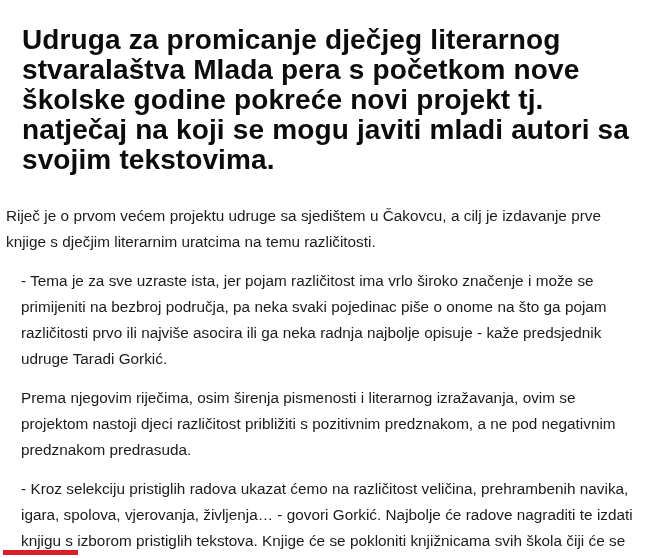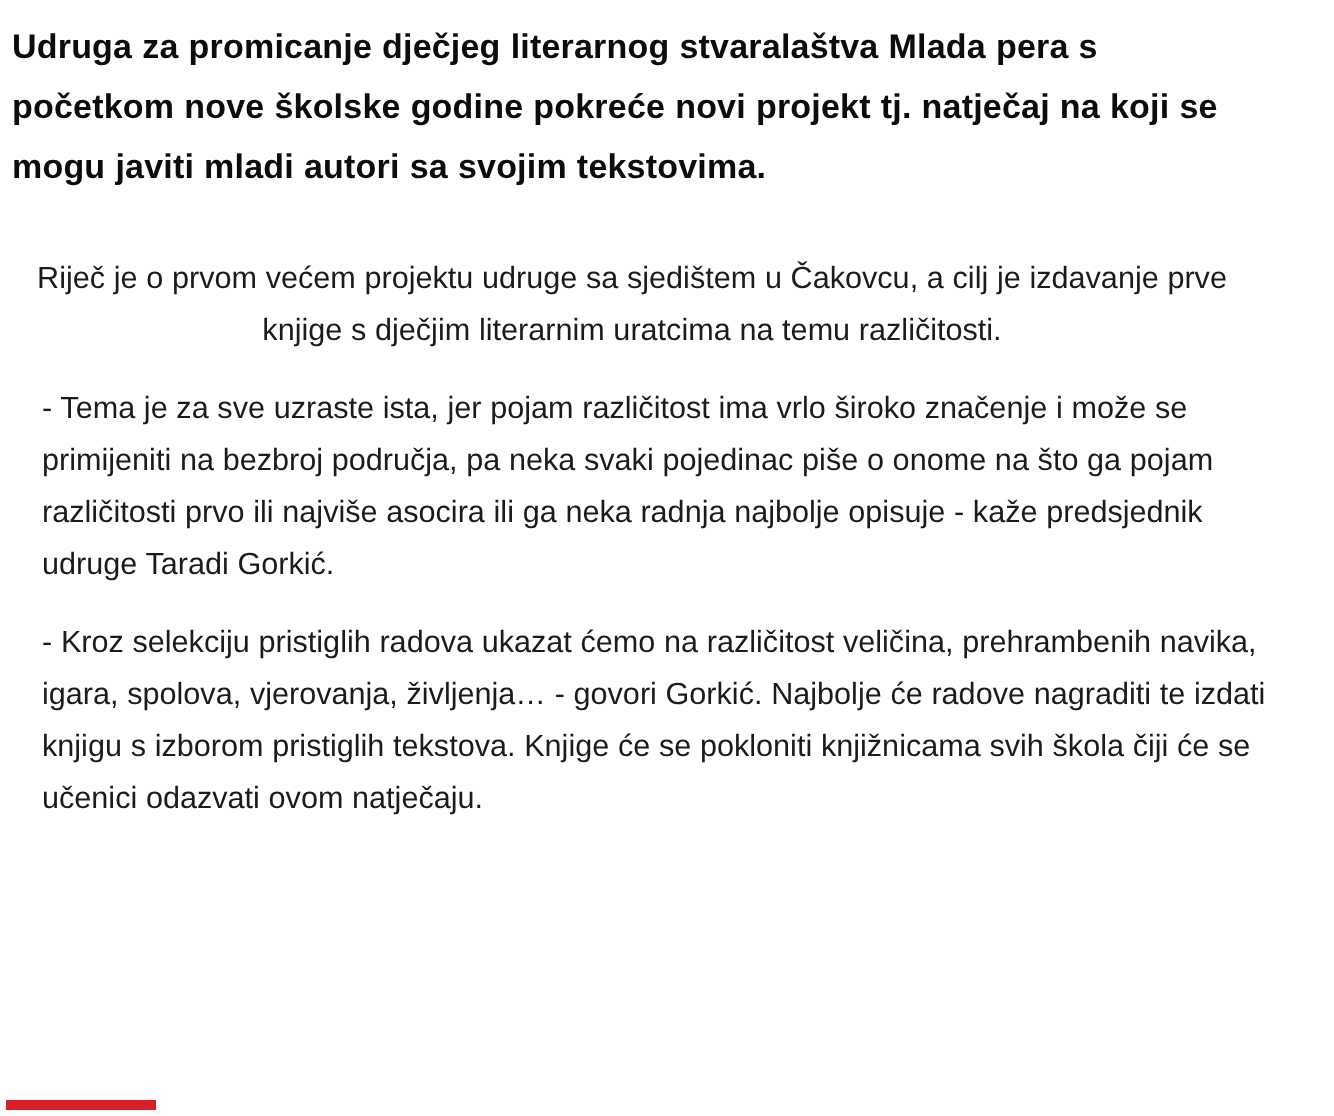--- a/index.html
+++ b/index.html
@@ -26,44 +26,44 @@
   }
 
   .article-body {
     position: absolute;
     left: 6px;
     top: 0;
     width: 624px;
   }
 
   h1.article-lead {
-    margin: 0;
+    margin: 16px;
     padding: 9px 0 0 0;
     font-family: "Liberation Sans Narrow", "Liberation Sans", "DejaVu Sans Condensed", sans-serif;
-    font-size: 17px;
+    font-size: 28px;
     font-weight: bold;
     line-height: 30px;
     letter-spacing: 0.1px;
     color: #0c0c0c;
     width: 620px;
     word-spacing: 0.2px;
   }
 
   p.article-para {
     margin: 0;
     padding: 0;
     font-family: "Liberation Sans Narrow", "Liberation Sans", "DejaVu Sans Condensed", sans-serif;
     font-size: 15.3px;
     line-height: 26px;
     color: #1b1b1b;
     width: 620px;
     word-spacing: 0.1px;
   }
 
-  p.article-para.gap-first { margin-top: 28px; text-align: center; }
+  p.article-para.gap-first { margin-top: 28px; }
   p.article-para.gap       { margin-top: 13px; margin-left: 15px; }
 
   
   .print-row {
     position: absolute;
     right: 10px;
     top: 522px;
     display: flex;
     align-items: center;
     height: 22px;
@@ -102,20 +102,21 @@
 <div id="article">
 
   <div class="article-body">
 
     <h1 class="article-lead">Udruga za promicanje dječjeg literarnog stvaralaštva Mlada pera s početkom nove školske godine pokreće novi projekt tj. natječaj na koji se mogu javiti mladi autori sa svojim tekstovima.</h1>
 
     <p class="article-para gap-first">Riječ je o prvom većem projektu udruge sa sjedištem u Čakovcu, a cilj je izdavanje prve knjige s dječjim literarnim uratcima na temu različitosti.</p>
 
     <p class="article-para gap">- Tema je za sve uzraste ista, jer pojam različitost ima vrlo široko značenje i može se primijeniti na bezbroj područja, pa neka svaki pojedinac piše o onome na što ga pojam različitosti prvo ili najviše asocira ili ga neka radnja najbolje opisuje - kaže predsjednik udruge Taradi Gorkić.</p>
 
+    <p class="article-para gap">Prema njegovim riječima, osim širenja pismenosti i literarnog izražavanja, ovim se projektom nastoji djeci različitost približiti s pozitivnim predznakom, a ne pod negativnim predznakom predrasuda.</p>
 
     <p class="article-para gap">- Kroz selekciju pristiglih radova ukazat ćemo na različitost veličina, prehrambenih navika, igara, spolova, vjerovanja, življenja… - govori Gorkić. Najbolje će radove nagraditi te izdati knjigu s izborom pristiglih tekstova. Knjige će se pokloniti knjižnicama svih škola čiji će se učenici odazvati ovom natječaju.</p>
 
   </div>
 
 
   <div class="bottom-rule"></div>
 
 </div>
 

